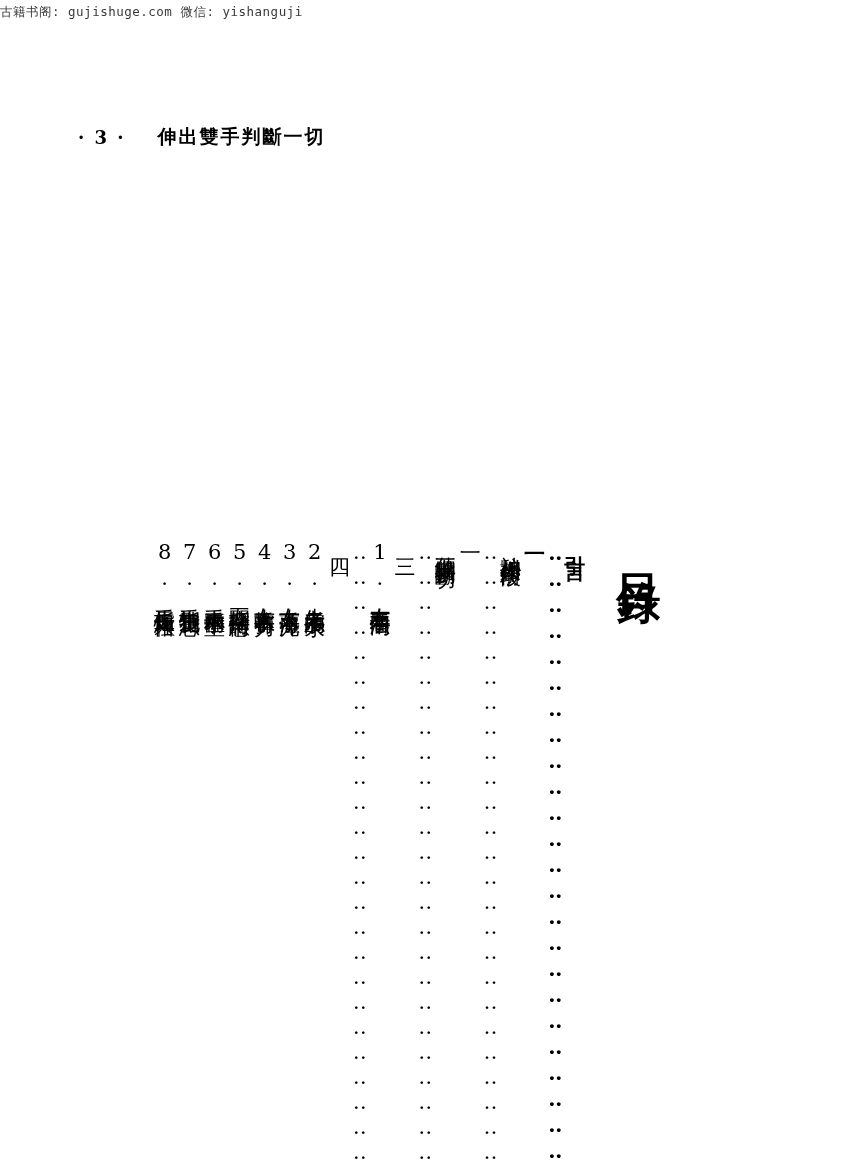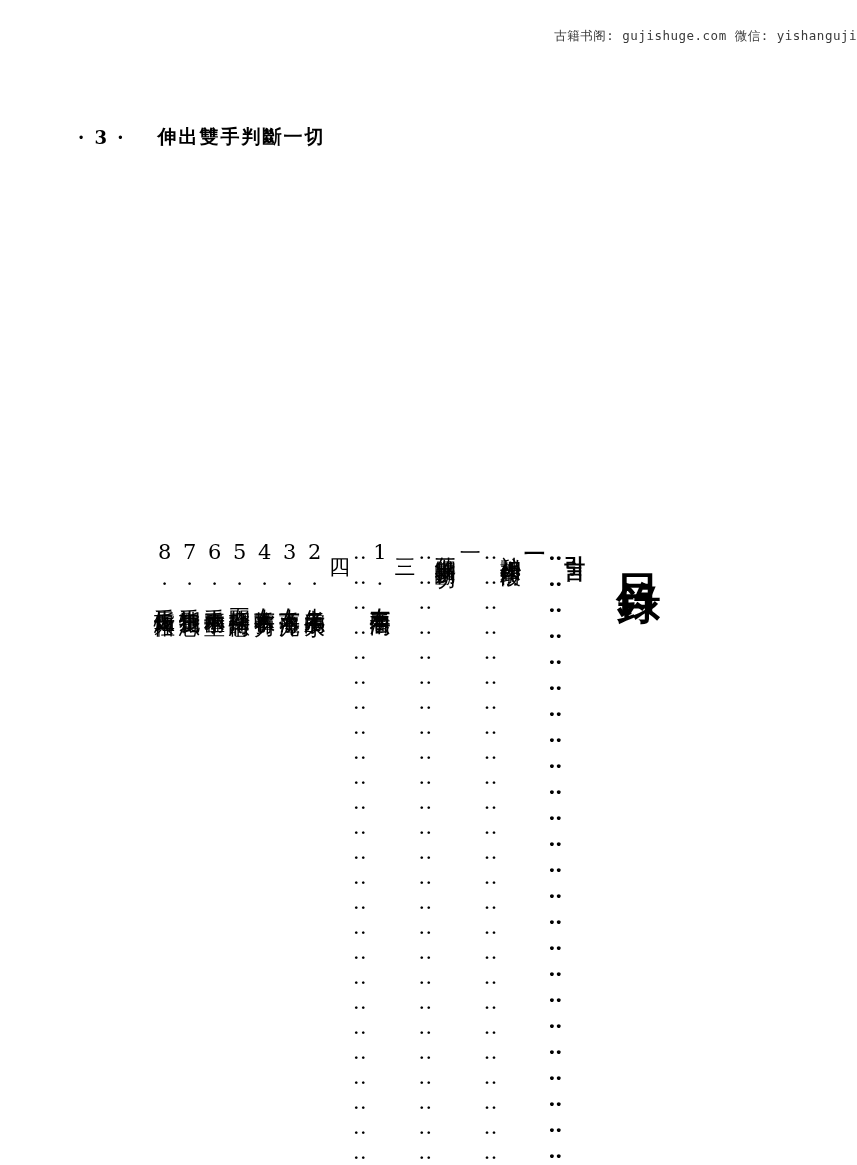--- a/index.html
+++ b/index.html
@@ -15,27 +15,26 @@
     color: #000000;
     overflow: hidden;
   }
 
   
   .watermark {
     position: absolute;
     top: 4px;
     left: 0;
     width: 100%;
-    text-align: right;
+    text-align: left;
     font-family: "DejaVu Sans Mono", "Liberation Mono", monospace;
     font-size: 12.5px;
     letter-spacing: 0.5px;
     color: #3a3a3a;
     white-space: nowrap;
-    margin-top: 24px;
   }
 
   
   .running-head {
     position: absolute;
     top: 124px;
     left: 78px;
     display: flex;
     align-items: center;
     font-weight: bold;

